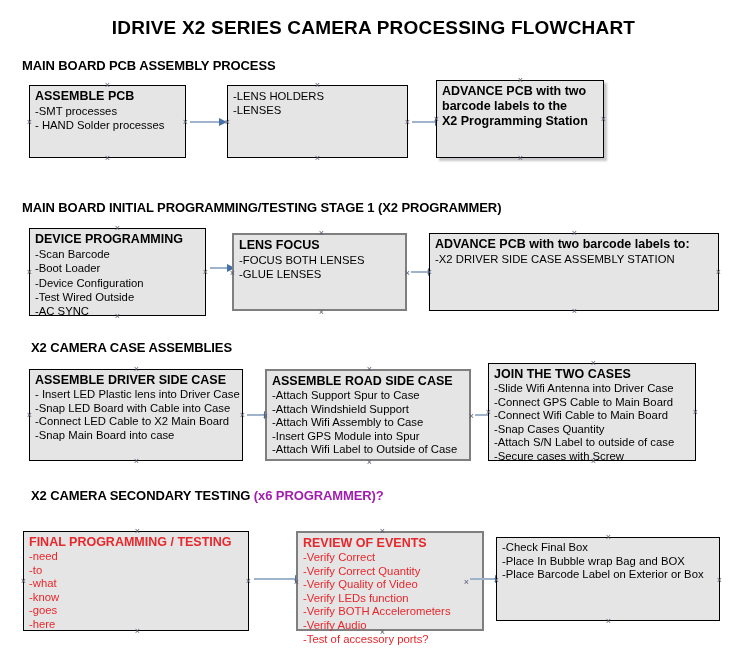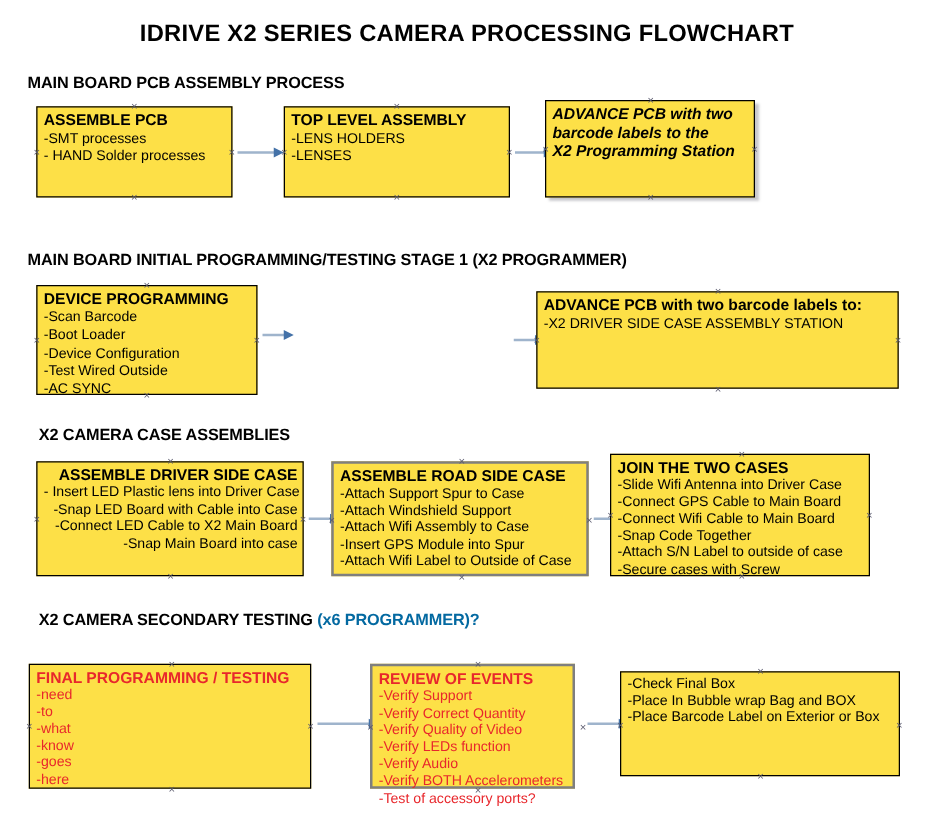--- a/index.html
+++ b/index.html
@@ -36,27 +36,27 @@
   }
   .section-heading {
     position: absolute;
     font-size: 13px;
     font-weight: bold;
     color: #000000;
     white-space: nowrap;
     letter-spacing: -0.1px;
   }
   .section-heading .red-part {
-    color: #0369a1;
+    color: #a21caf;
   }
 
   
   .node {
     position: absolute;
-    background: #fde047;
+    background: #e5e5e5;
     box-sizing: border-box;
     padding: 3px 4px 0 5px;
     overflow: visible;
   }
   .node.thin-border  { border: 1px solid #000000; }
   .node.gray-border  { border: 2px solid #7f7f7f; }
   .node.shadowed     { box-shadow: 3px 3px 2px rgba(130,130,140,0.45); }
 
   .node .node-title {
     font-size: 12.5px;
@@ -121,32 +121,31 @@
     <div class="node-line">- HAND Solder processes</div>
     <span class="handle" style="left:74px; top:-4px;"></span>
     <span class="handle" style="left:74px; top:69px;"></span>
     <span class="handle" style="left:-4px; top:33px;"></span>
     <span class="handle" style="left:152px; top:33px;"></span>
   </div>
 
   <div class="arrow" style="left:190px; top:121px; width:30px;"></div>
 
   <div class="node thin-border" style="left:227px; top:85px; width:181px; height:73px;">
-    <div class="node-title">TOP LEVEL ASSEMBLY</div>
     <div class="node-line">-LENS HOLDERS</div>
     <div class="node-line">-LENSES</div>
     <span class="handle" style="left:86px; top:-4px;"></span>
     <span class="handle" style="left:86px; top:69px;"></span>
     <span class="handle" style="left:-4px; top:33px;"></span>
     <span class="handle" style="left:176px; top:33px;"></span>
   </div>
 
   <div class="arrow" style="left:412px; top:121px; width:24px;"></div>
 
-  <div class="node thin-border shadowed" style="left:436px; top:80px; width:168px; height:78px;font-style:italic;">
+  <div class="node thin-border shadowed" style="left:436px; top:80px; width:168px; height:78px;">
     <div class="node-title">ADVANCE PCB with two</div>
     <div class="node-title">barcode labels to the</div>
     <div class="node-title"> X2 Programming Station</div>
     <span class="handle" style="left:80px; top:-4px;"></span>
     <span class="handle" style="left:80px; top:74px;"></span>
     <span class="handle" style="left:-4px; top:35px;"></span>
     <span class="handle" style="left:163px; top:35px;"></span>
   </div>
 
   <div class="section-heading" style="left:22px; top:200px;">MAIN BOARD INITIAL PROGRAMMING/TESTING STAGE 1 (X2 PROGRAMMER)</div>
@@ -159,35 +158,44 @@
     <div class="node-line">-Test Wired Outside</div>
     <div class="node-line">-AC SYNC</div>
     <span class="handle" style="left:84px; top:-4px;"></span>
     <span class="handle" style="left:84px; top:84px;"></span>
     <span class="handle" style="left:-4px; top:40px;"></span>
     <span class="handle" style="left:172px; top:40px;"></span>
   </div>
 
   <div class="arrow" style="left:210px; top:267px; width:18px;"></div>
 
+  <div class="node gray-border" style="left:232px; top:233px; width:175px; height:78px;">
+    <div class="node-title">LENS FOCUS</div>
+    <div class="node-line">-FOCUS BOTH LENSES</div>
+    <div class="node-line">-GLUE LENSES</div>
+    <span class="handle" style="left:84px; top:-5px;"></span>
+    <span class="handle" style="left:84px; top:74px;"></span>
+    <span class="handle" style="left:-5px; top:35px;"></span>
+    <span class="handle" style="left:170px; top:35px;"></span>
+  </div>
 
   <div class="arrow" style="left:411px; top:271px; width:18px;"></div>
 
   <div class="node thin-border" style="left:429px; top:233px; width:290px; height:78px;">
     <div class="node-title">ADVANCE PCB with two barcode labels to:</div>
     <div class="node-line">-X2 DRIVER  SIDE  CASE  ASSEMBLY STATION</div>
     <span class="handle" style="left:141px; top:-4px;"></span>
     <span class="handle" style="left:141px; top:74px;"></span>
     <span class="handle" style="left:-4px; top:35px;"></span>
     <span class="handle" style="left:285px; top:35px;"></span>
   </div>
 
   <div class="section-heading" style="left:31px; top:340px;">X2 CAMERA CASE ASSEMBLIES</div>
 
-  <div class="node thin-border" style="left:29px; top:369px; width:214px; height:92px;text-align:right;">
+  <div class="node thin-border" style="left:29px; top:369px; width:214px; height:92px;">
     <div class="node-title">ASSEMBLE DRIVER SIDE CASE</div>
     <div class="node-line tight">- Insert LED Plastic lens into Driver Case</div>
     <div class="node-line tight">-Snap LED Board with Cable into Case</div>
     <div class="node-line tight">-Connect LED Cable to X2 Main Board</div>
     <div class="node-line tight">-Snap Main Board into case</div>
     <span class="handle" style="left:103px; top:-4px;"></span>
     <span class="handle" style="left:103px; top:88px;"></span>
     <span class="handle" style="left:-4px; top:42px;"></span>
     <span class="handle" style="left:209px; top:42px;"></span>
   </div>
@@ -207,21 +215,21 @@
     <span class="handle" style="left:201px; top:42px;"></span>
   </div>
 
   <div class="arrow" style="left:475px; top:414px; width:14px;"></div>
 
   <div class="node thin-border" style="left:488px; top:363px; width:208px; height:98px;">
     <div class="node-title">JOIN THE TWO CASES</div>
     <div class="node-line tight">-Slide Wifi Antenna into Driver Case</div>
     <div class="node-line tight">-Connect GPS Cable to Main Board</div>
     <div class="node-line tight">-Connect Wifi Cable to Main Board</div>
-    <div class="node-line tight">-Snap Code Together</div>
+    <div class="node-line tight">-Snap Cases Quantity</div>
     <div class="node-line tight">-Attach S/N Label to outside of case</div>
     <div class="node-line tight">-Secure cases with Screw</div>
     <span class="handle" style="left:101px; top:-4px;"></span>
     <span class="handle" style="left:101px; top:94px;"></span>
     <span class="handle" style="left:-4px; top:45px;"></span>
     <span class="handle" style="left:203px; top:45px;"></span>
   </div>
 
   <div class="section-heading" style="left:31px; top:488px;"><span>X2 CAMERA SECONDARY TESTING </span><span class="red-part">(x6 PROGRAMMER)?</span></div>
 
@@ -234,28 +242,28 @@
     <div class="node-line tight">-goes</div>
     <div class="node-line tight">-here</div>
     <span class="handle" style="left:110px; top:-4px;"></span>
     <span class="handle" style="left:110px; top:96px;"></span>
     <span class="handle" style="left:-4px; top:46px;"></span>
     <span class="handle" style="left:221px; top:46px;"></span>
   </div>
 
   <div class="arrow" style="left:254px; top:578px; width:42px;"></div>
 
-  <div class="node gray-border red" style="left:296px; top:531px; width:164px; height:100px;">
+  <div class="node gray-border red" style="left:296px; top:531px; width:188px; height:100px;">
     <div class="node-title">REVIEW OF EVENTS</div>
-    <div class="node-line tight">-Verify Support</div>
+    <div class="node-line tight">-Verify Correct</div>
     <div class="node-line tight">-Verify Correct Quantity</div>
     <div class="node-line tight">-Verify Quality of Video</div>
     <div class="node-line tight">-Verify LEDs function</div>
+    <div class="node-line tight">-Verify BOTH Accelerometers</div>
     <div class="node-line tight">-Verify Audio</div>
-    <div class="node-line tight">-Verify BOTH Accelerometers</div>
     <div class="node-line tight">-Test of accessory ports?</div>
     <span class="handle" style="left:81px; top:-5px;"></span>
     <span class="handle" style="left:81px; top:96px;"></span>
     <span class="handle" style="left:-5px; top:46px;"></span>
     <span class="handle" style="left:165px; top:46px;"></span>
   </div>
 
   <div class="arrow" style="left:470px; top:578px; width:26px;"></div>
 
   <div class="node thin-border" style="left:496px; top:537px; width:224px; height:84px;">

